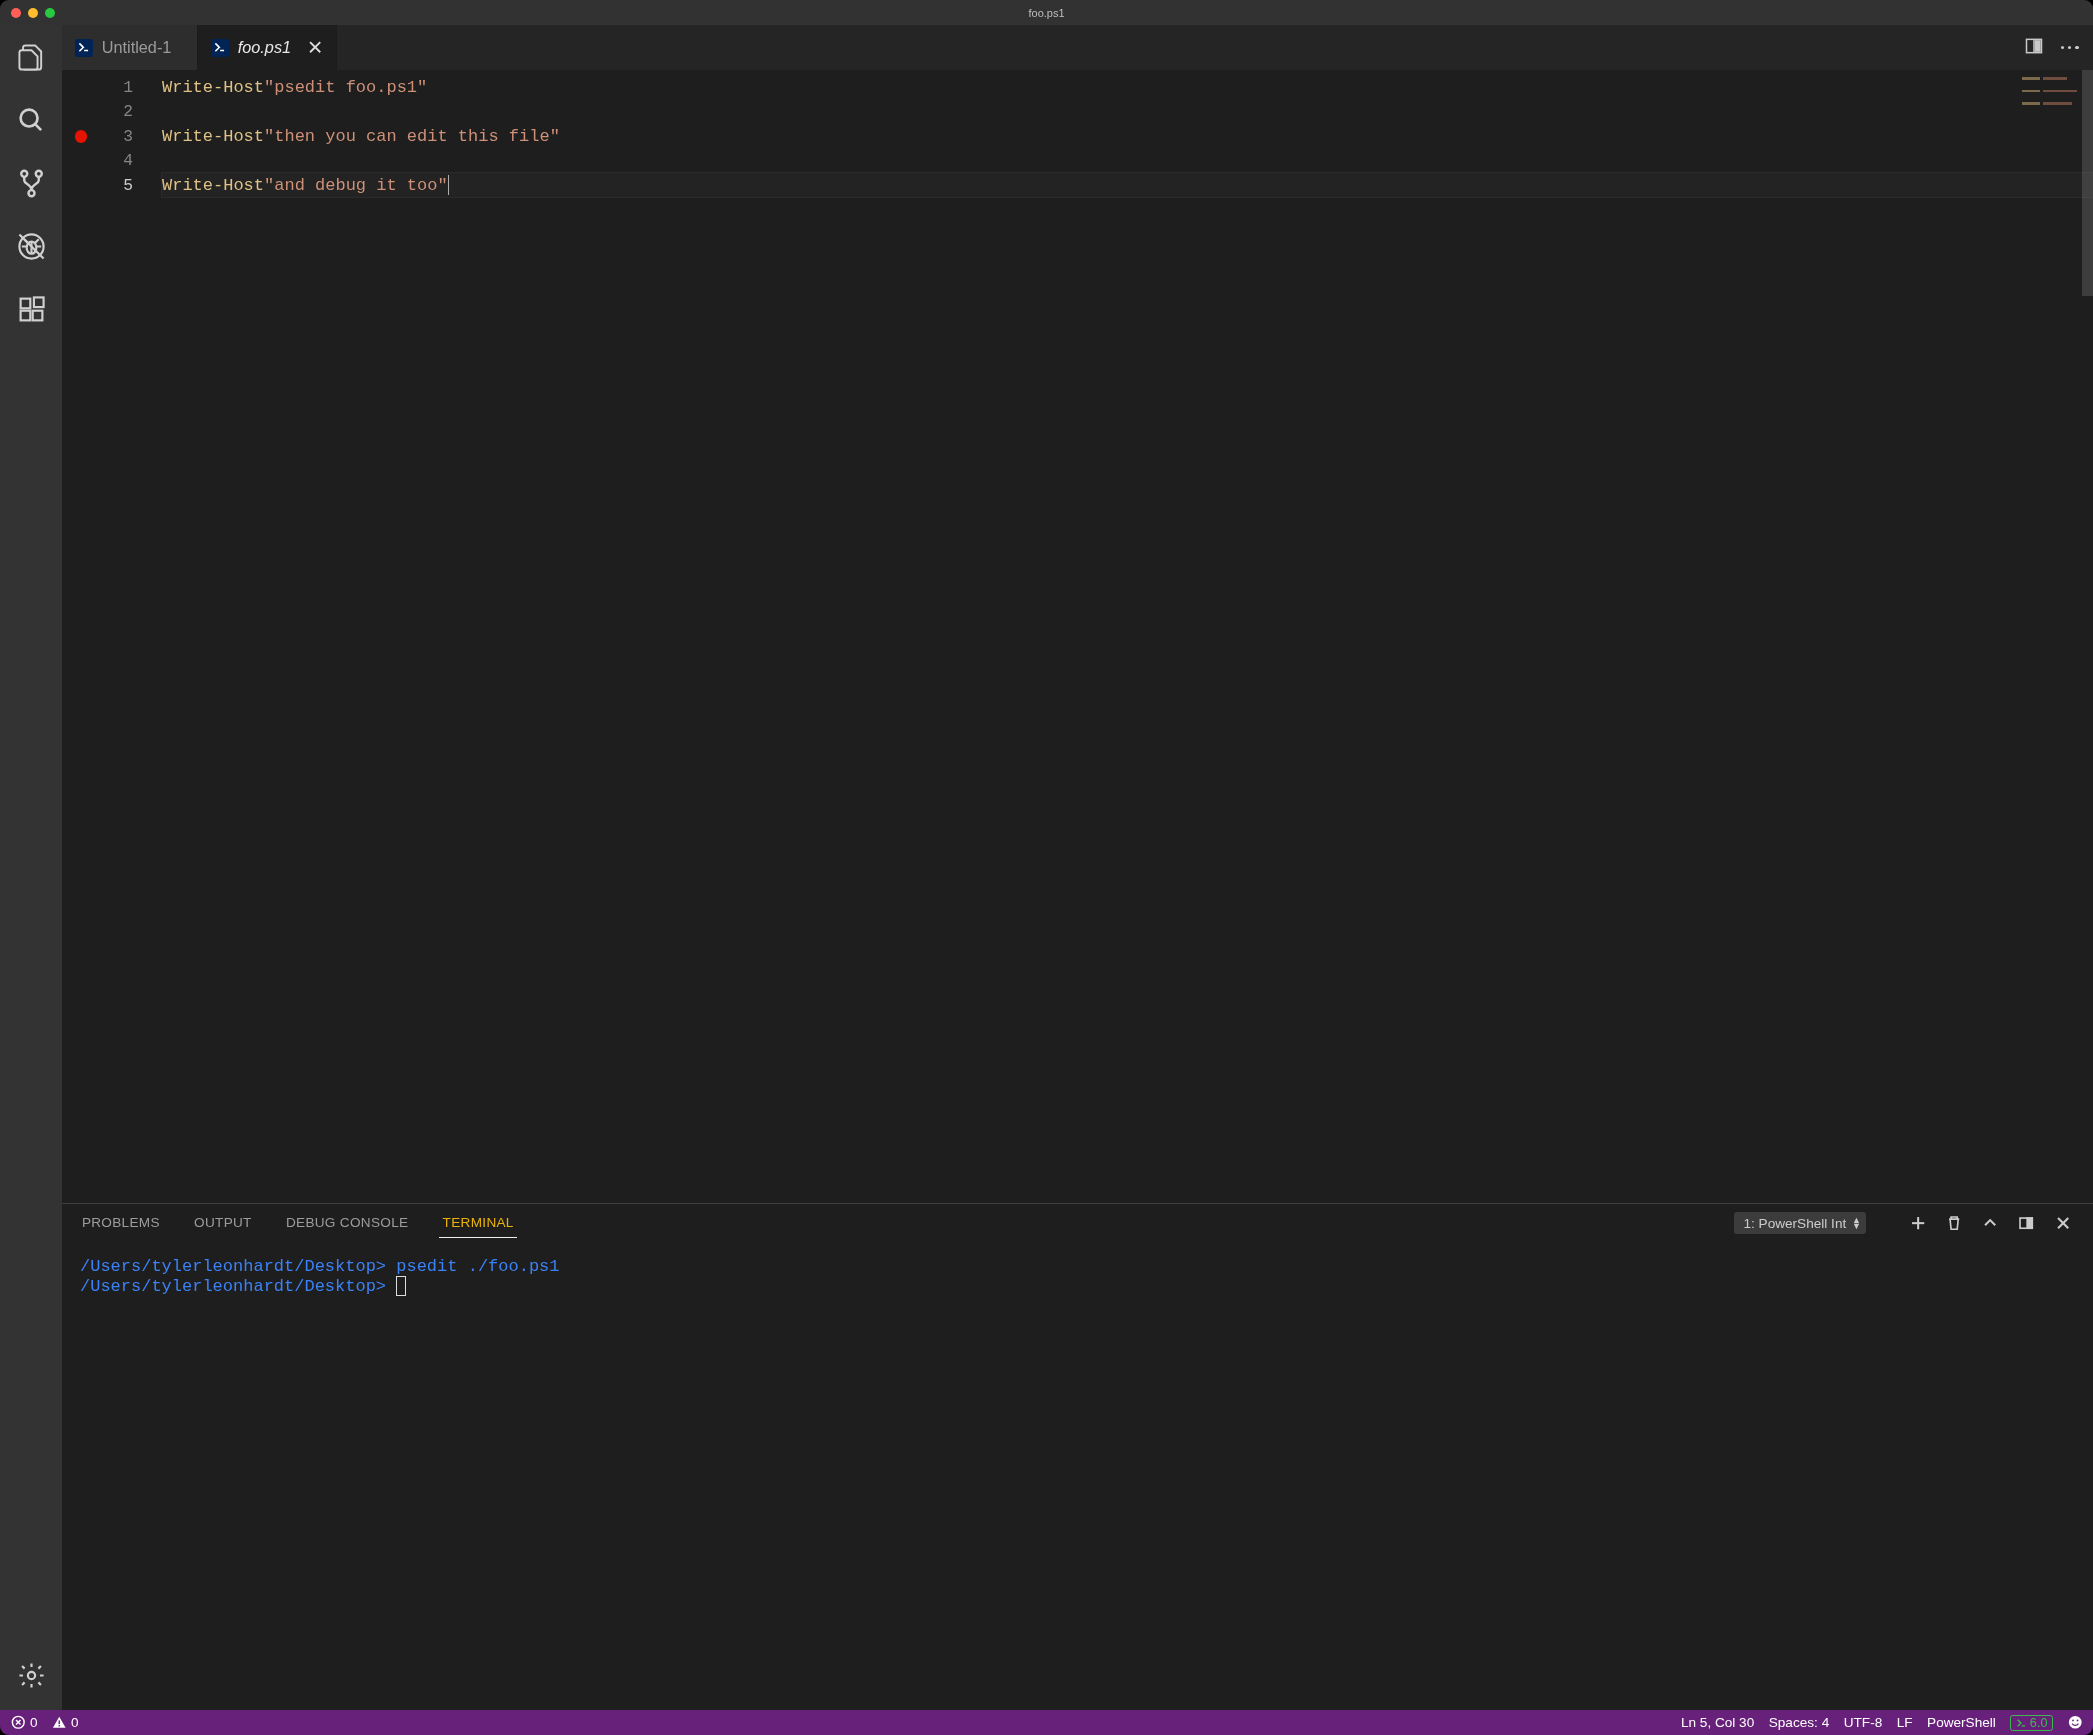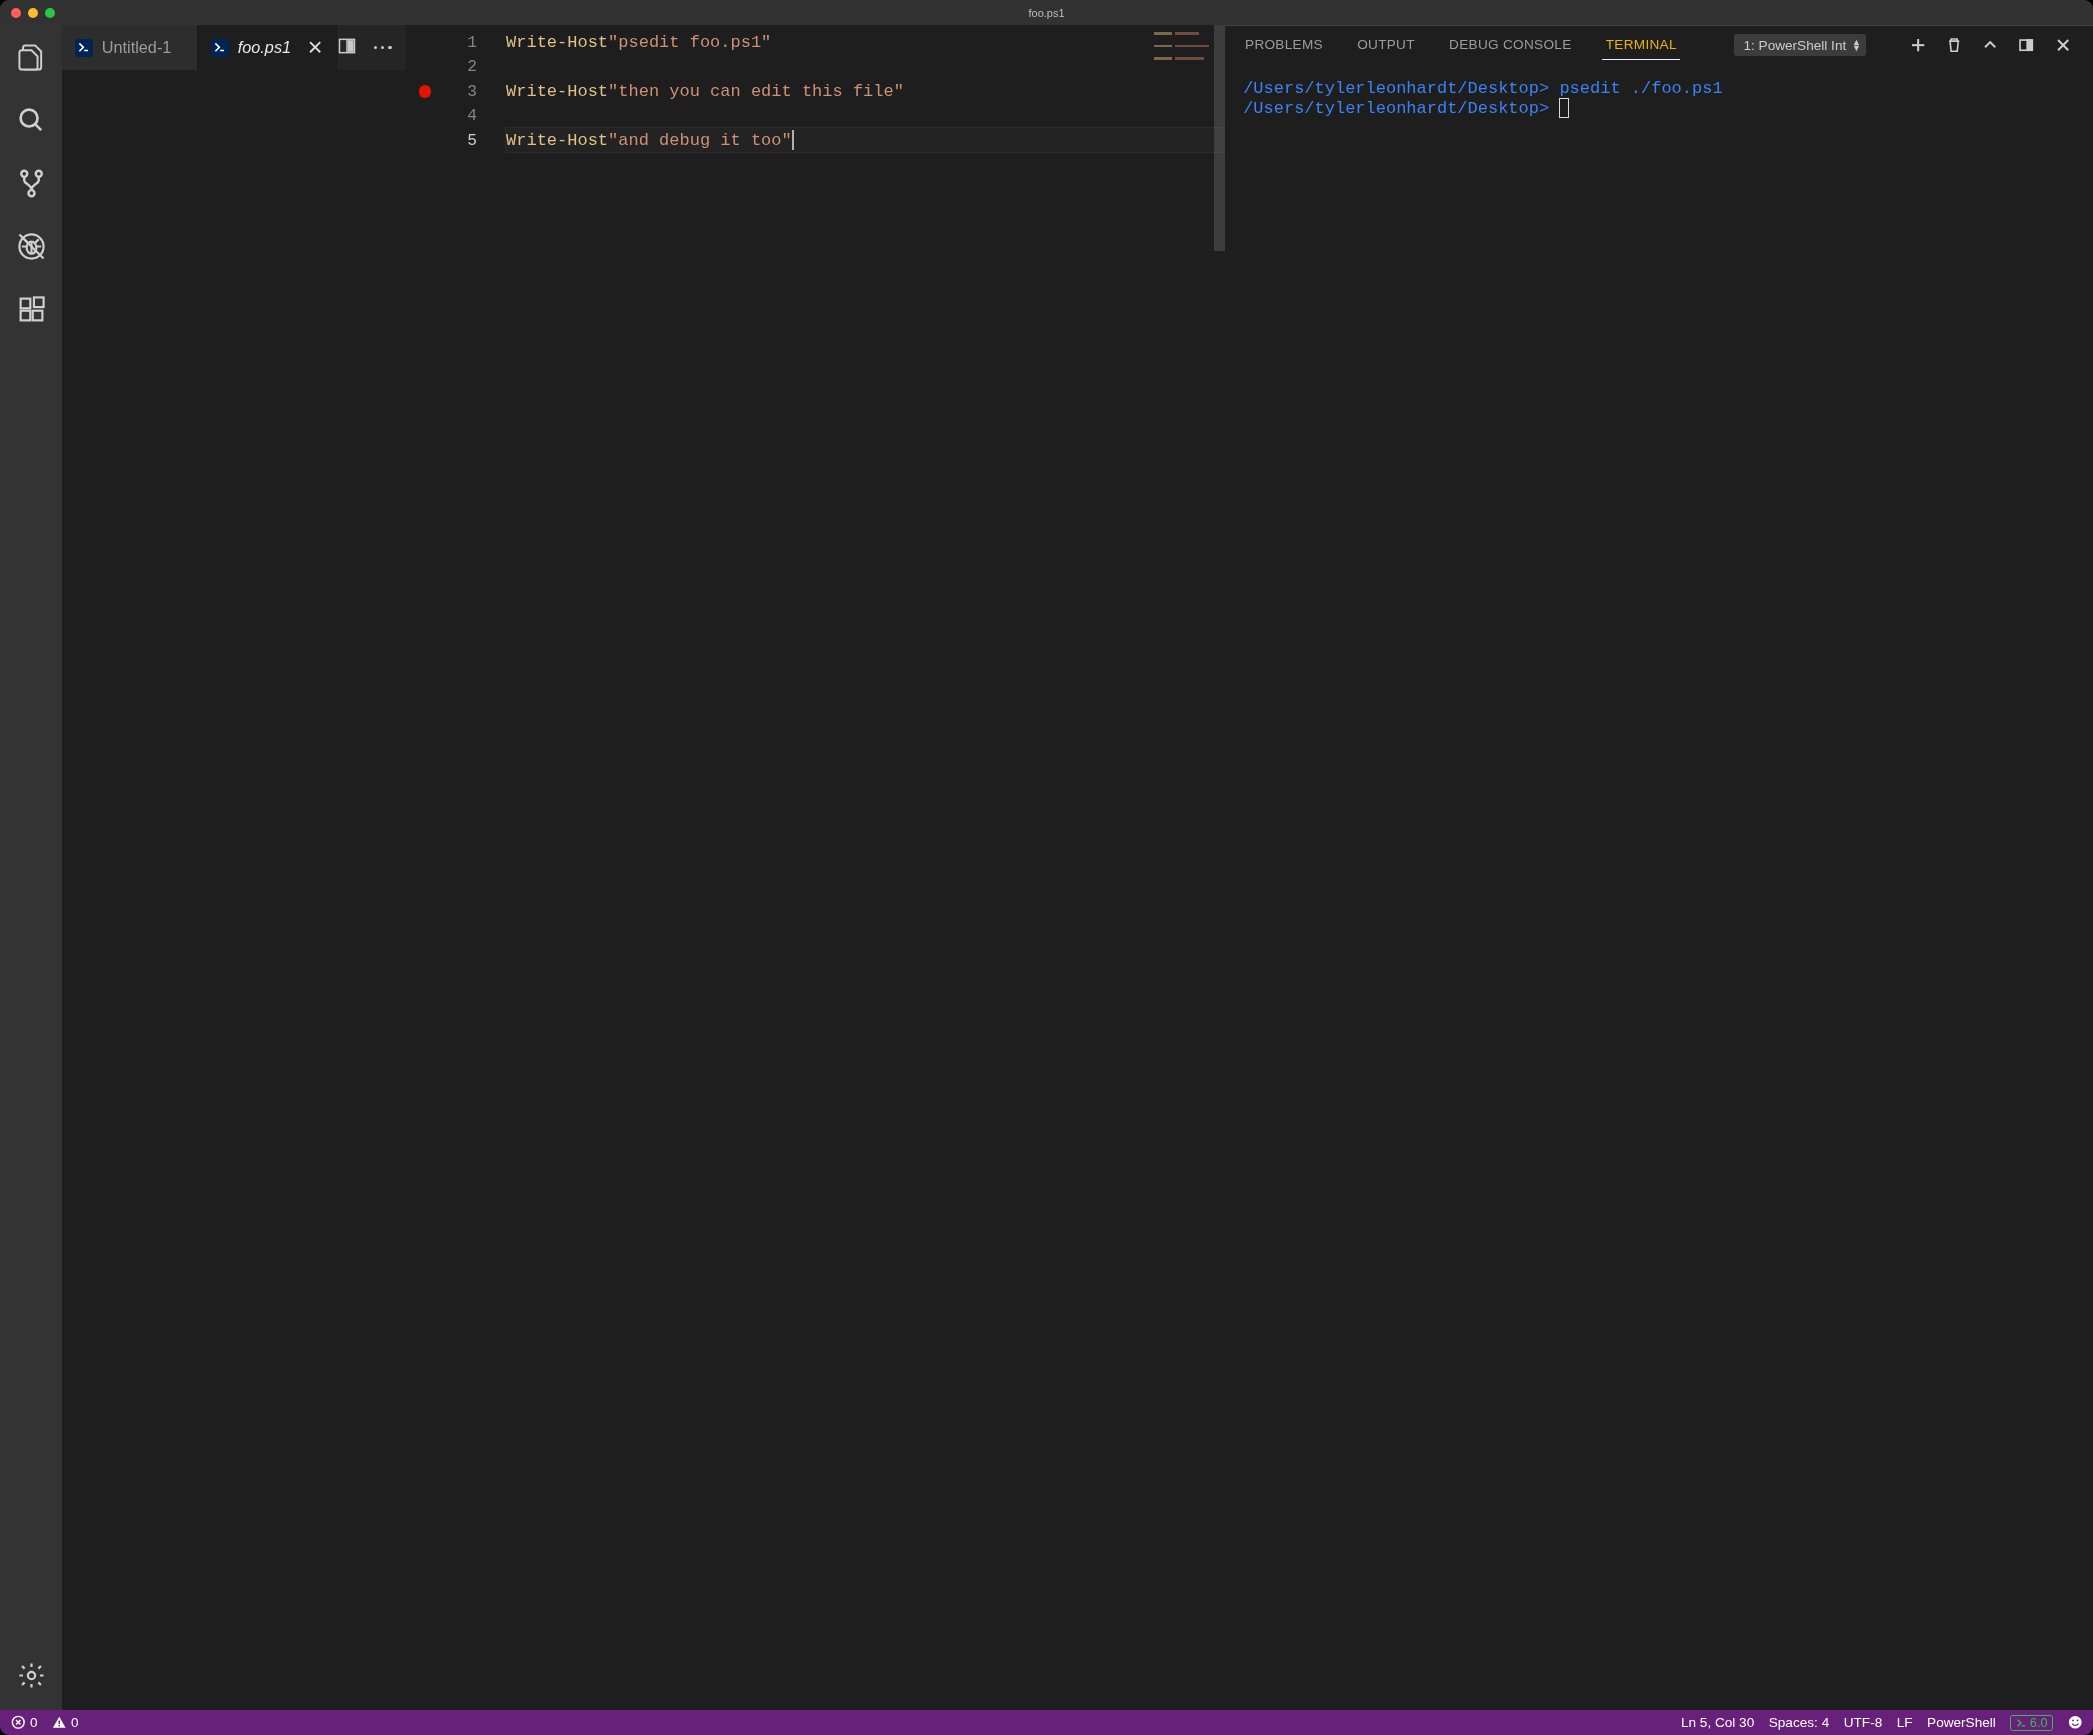--- a/index.html
+++ b/index.html
@@ -69,21 +69,21 @@
     margin-bottom: 20px;
     cursor: pointer;
   }
   .activity-icon svg { width: 29px; height: 29px; }
   .activity-spacer { flex: 1; }
   .activity-bottom { margin-bottom: 12.7px; }
   
   .editor-area {
     flex: 1;
     display: flex;
-    flex-direction: row;
+    flex-direction: column;
     min-width: 0;
     border-radius: 27px;
   }
   
   .tabrow {
     height: 45px;
     background: #252526;
     display: flex;
     align-items: stretch;
     flex-shrink: 0;
@@ -202,21 +202,21 @@
   .editor-scroll {
     position: absolute;
     right: 0;
     top: 0;
     width: 11px;
     height: 226px;
     background: rgba(121,121,121,0.35);
   }
   
   .panel {
-    height: 424px;
+    height: 507px;
     border-top: 0.9px solid #404040;
     background: #1e1e1e;
     display: flex;
     flex-direction: column;
     flex-shrink: 0;
   }
   .panel-tabs {
     height: 38px;
     display: flex;
     align-items: center;

